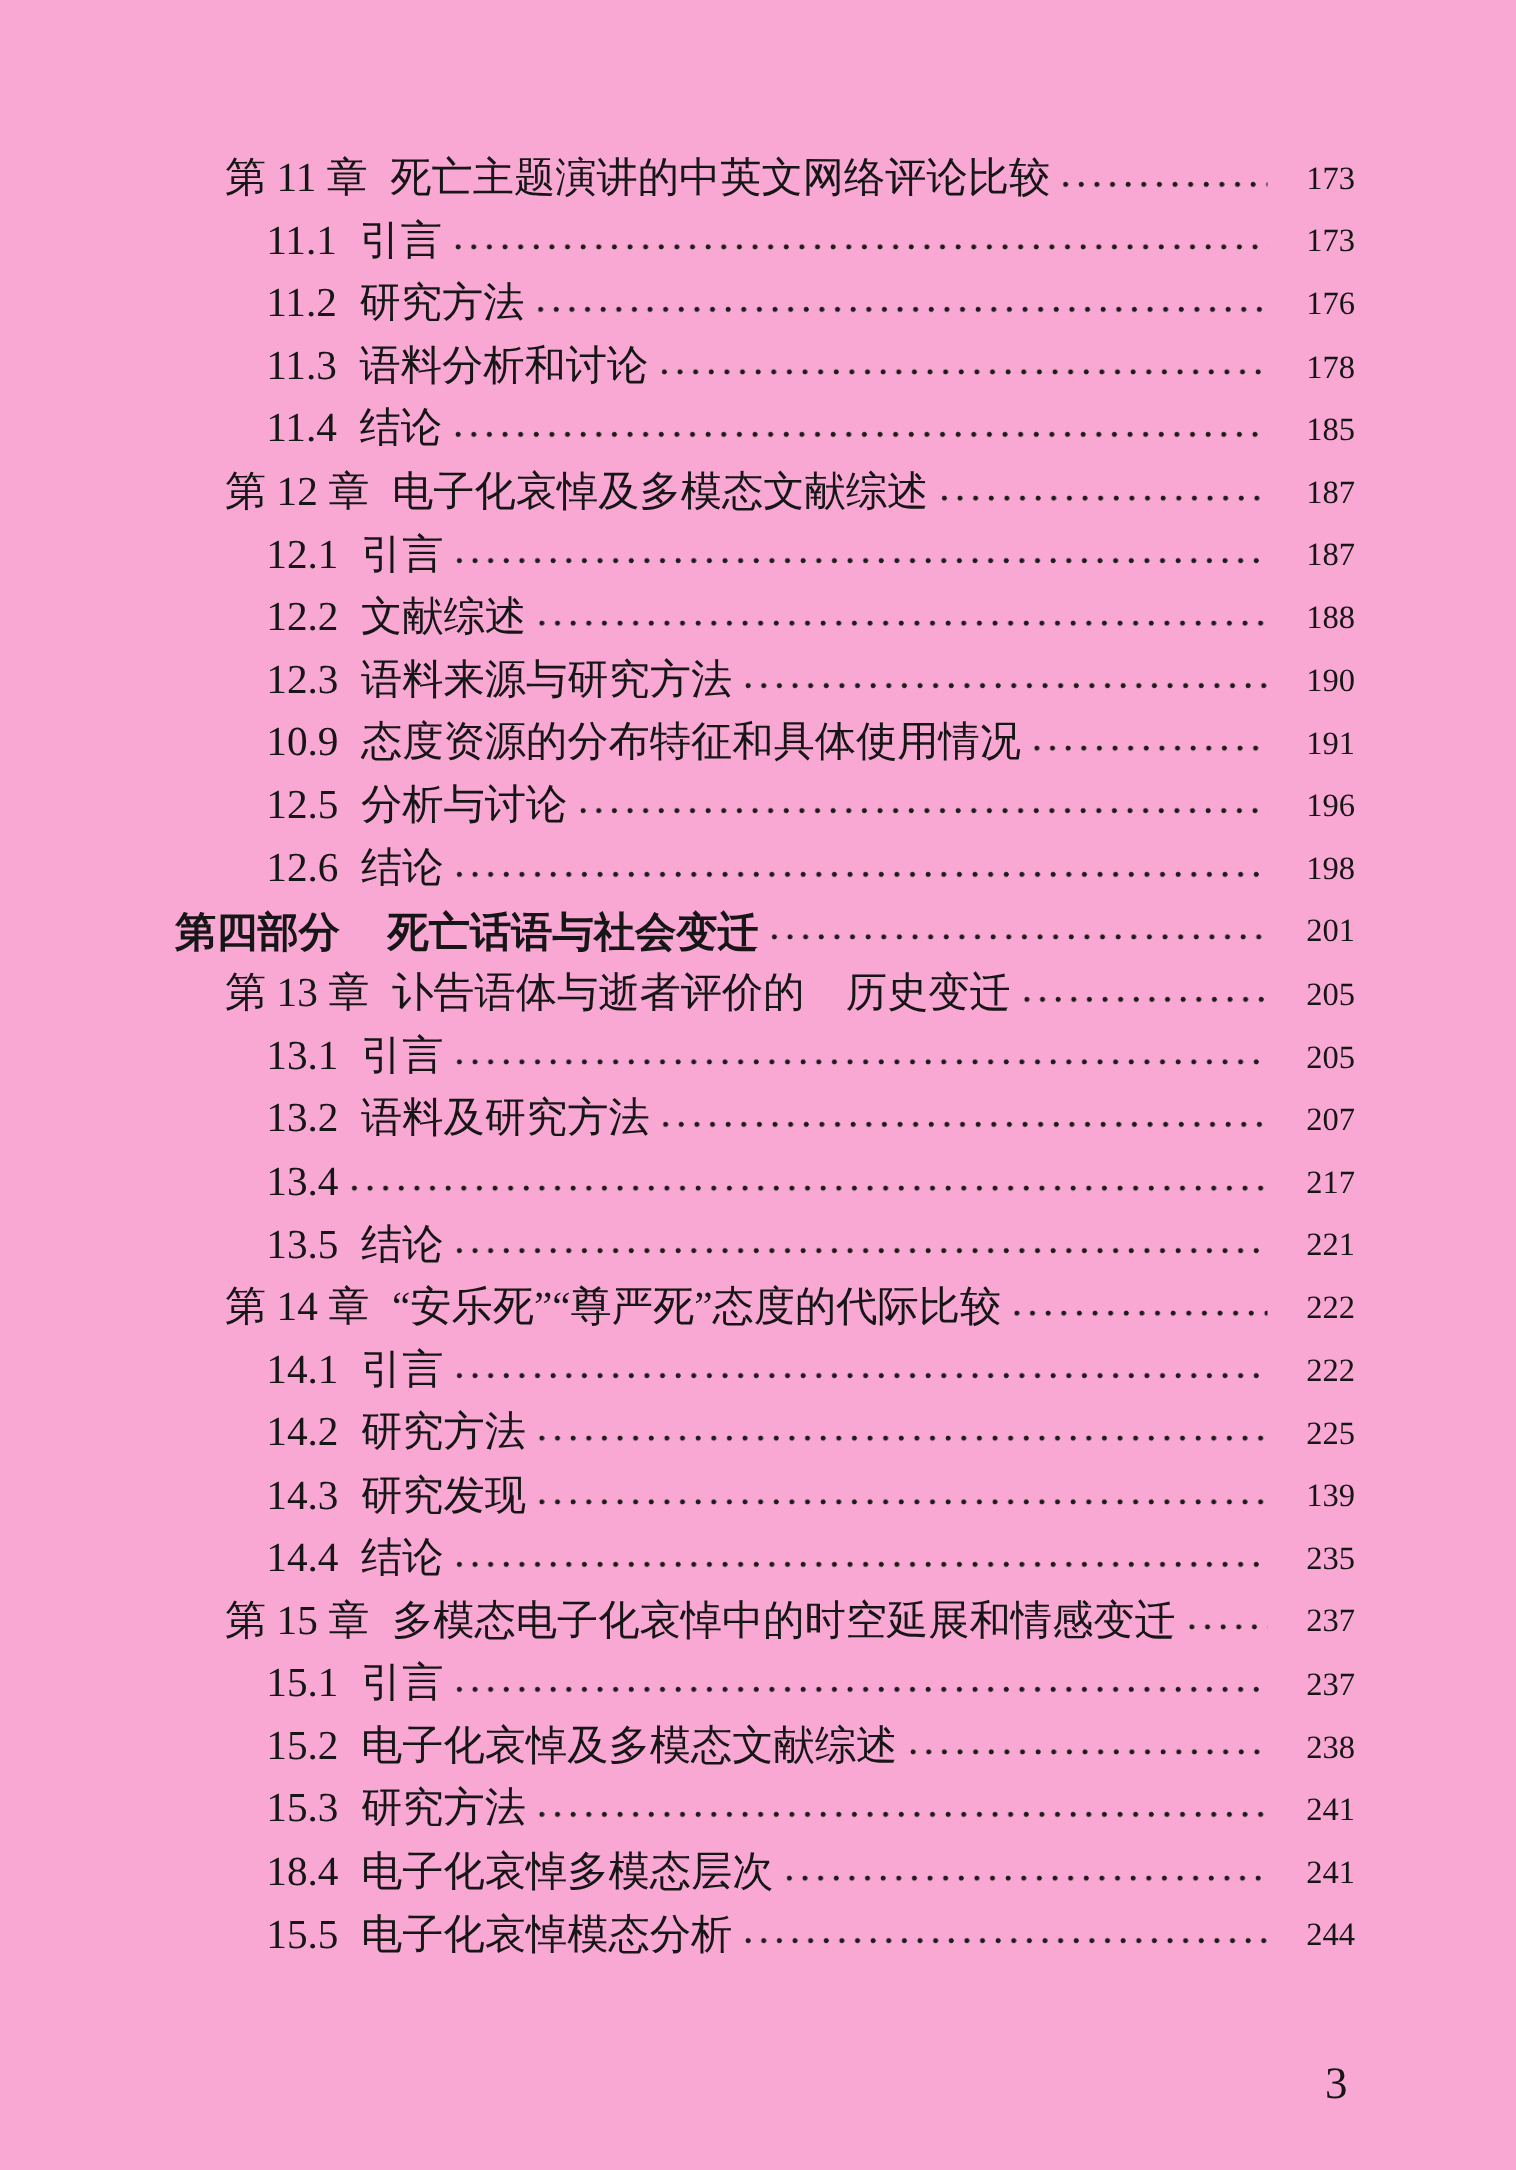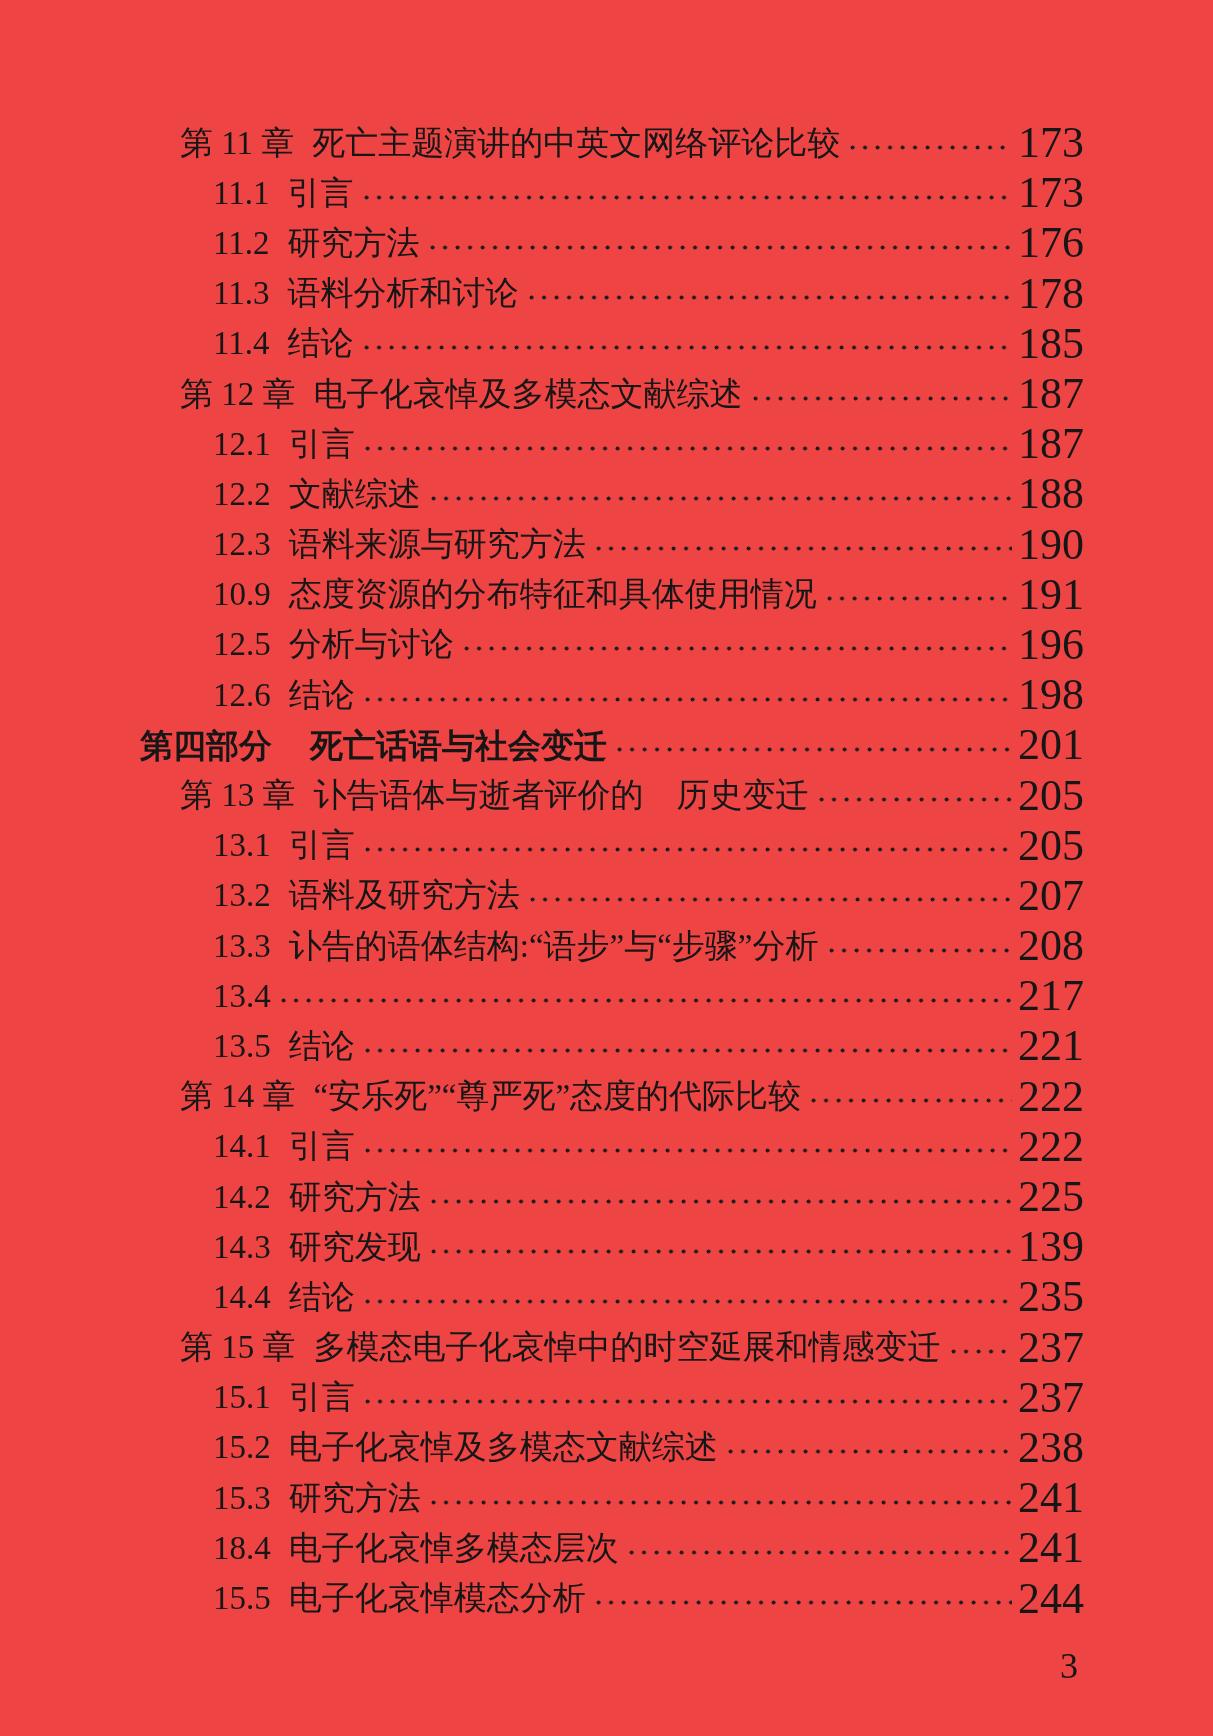--- a/index.html
+++ b/index.html
@@ -7,21 +7,21 @@
     width: 1213px; height: 1736px;
     background: #ffffff;
     color: #161616;
     font-family: "Liberation Serif", "DejaVu Serif", serif;
   }
   .page {
     box-sizing: border-box;
     width: 1213px; height: 1736px;
     padding: 118px 129px 0 140px;
     position: relative;
-    background: #ef4444;
+    background: #f9a8d4;
   }
   .toc { display: block; }
   .toc-row {
     display: flex;
     align-items: center;
     height: 50.2px;
     font-size: 33px;
     line-height: 1;
   }
   .toc-row.chapter { padding-left: 40px; }
@@ -40,21 +40,21 @@
     align-self: center;
     margin: 0 6px 0 10px;
     transform: translateY(4px);
     background-image: radial-gradient(circle at 2.5px 2.5px, #1c1c1c 1.7px, rgba(0,0,0,0) 2.3px);
     background-size: 12.5px 5px;
     background-repeat: repeat-x;
     background-position: left center;
   }
   .pagenum {
     flex: 0 0 auto;
-    font-size: 44px;
+    font-size: 26px;
     min-width: 64px;
     text-align: right;
     font-family: "Liberation Serif", "DejaVu Serif", serif;
     font-weight: normal;
   }
   .footer {
     position: absolute;
     top: 1645px;
     right: 135px;
     font-size: 36px;
@@ -156,26 +156,20 @@
     <span class="leader"></span>
     <span class="pagenum">205</span>
   </div>
       <div class="toc-row section">
     <span class="label">13.2</span>
     <span class="title">语料及研究方法</span>
     <span class="leader"></span>
     <span class="pagenum">207</span>
   </div>
       <div class="toc-row section">
-    <span class="label">13.3</span>
-    <span class="title">讣告的语体结构:“语步”与“步骤”分析</span>
-    <span class="leader"></span>
-    <span class="pagenum">208</span>
-  </div>
-      <div class="toc-row section">
     <span class="label">13.4</span>
     <span class="leader"></span>
     <span class="pagenum">217</span>
   </div>
       <div class="toc-row section">
     <span class="label">13.5</span>
     <span class="title">结论</span>
     <span class="leader"></span>
     <span class="pagenum">221</span>
   </div>

